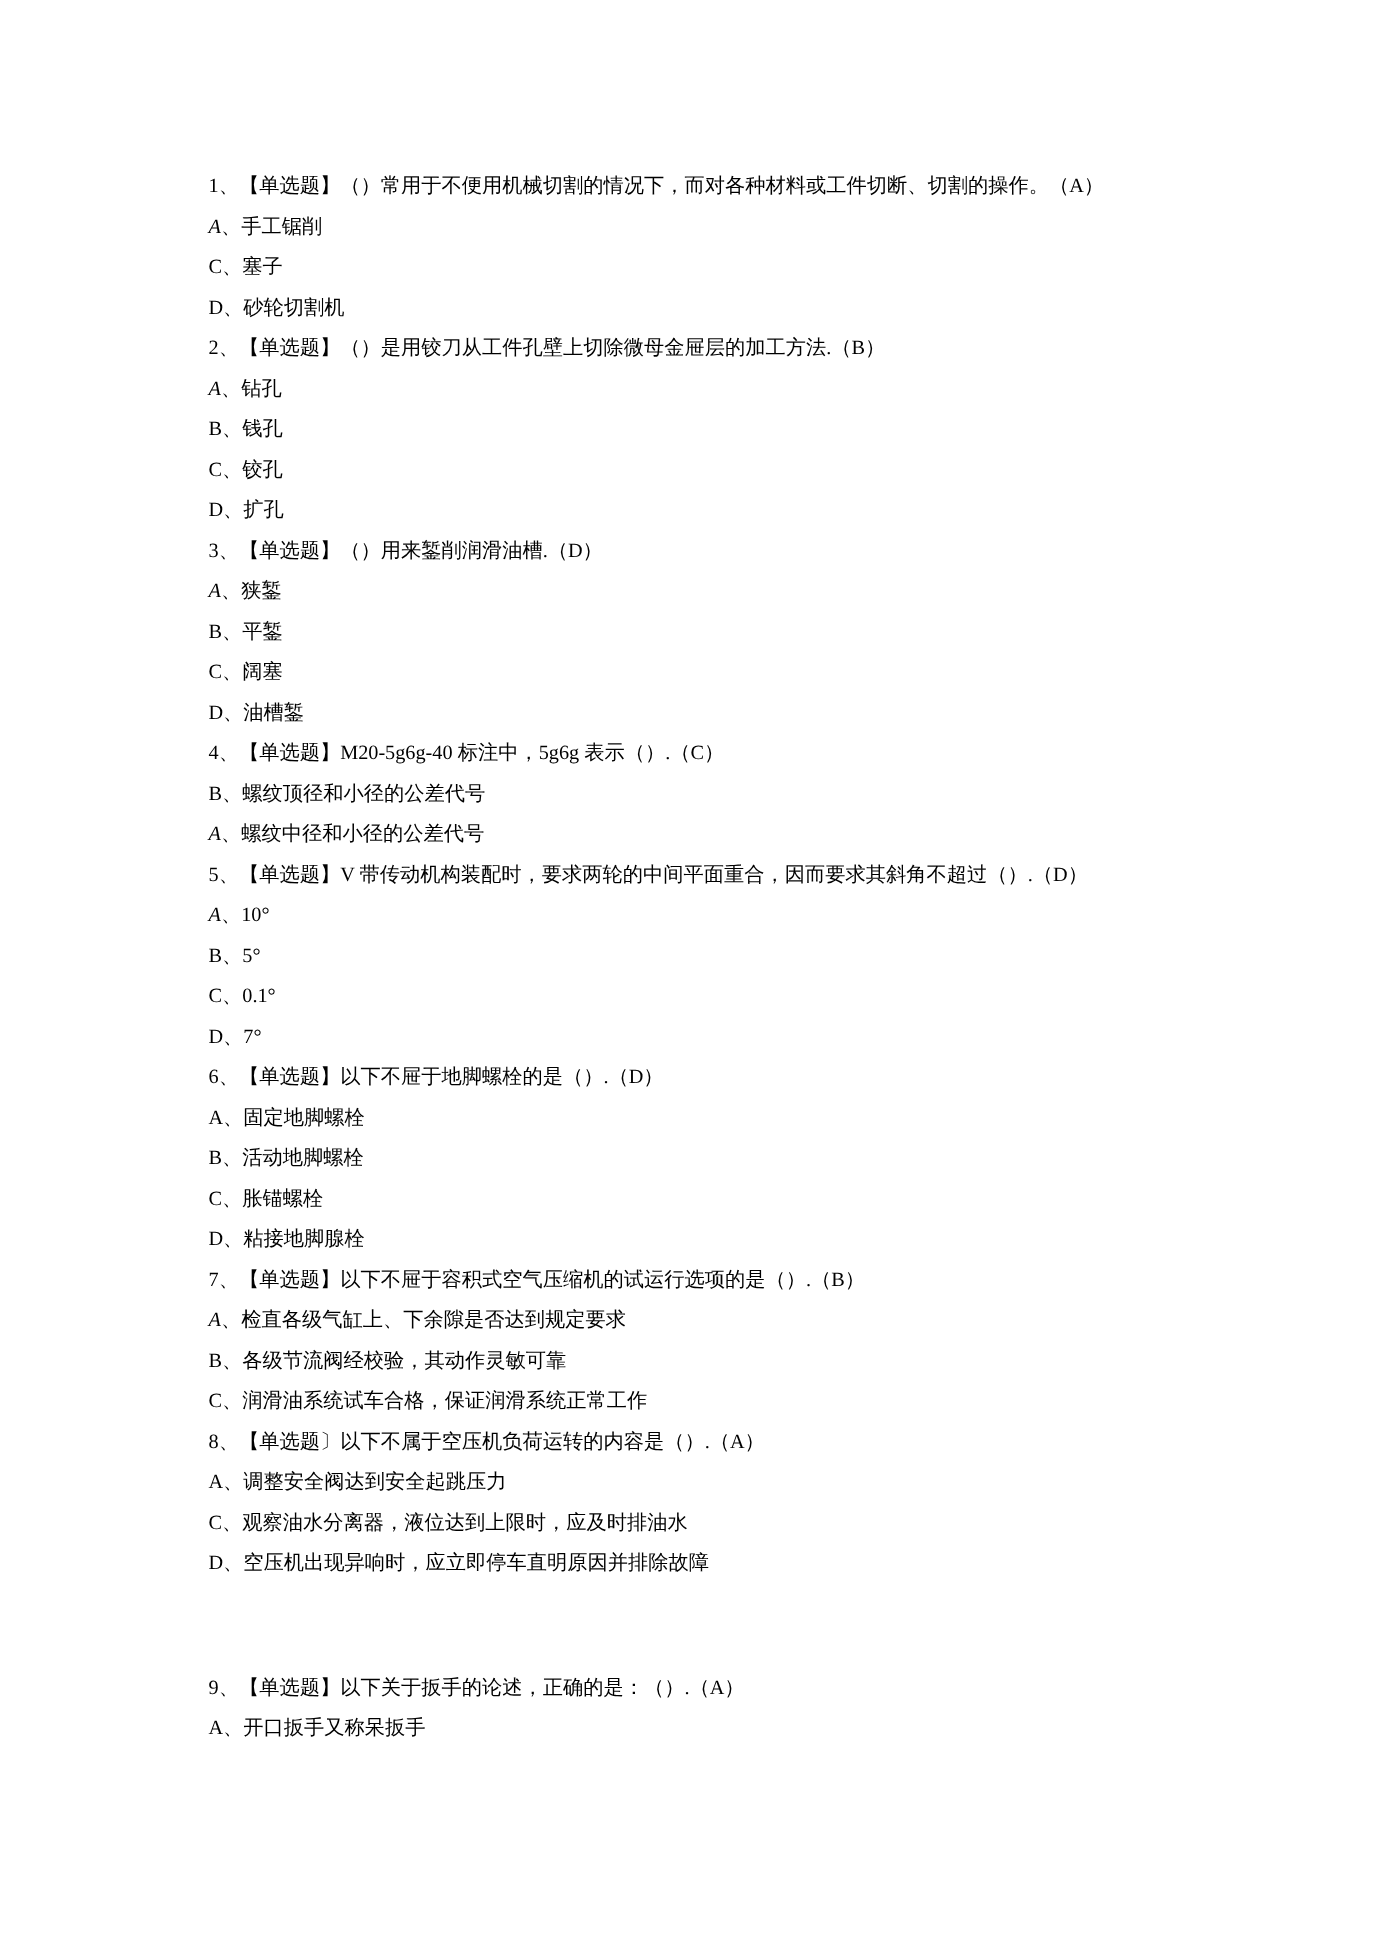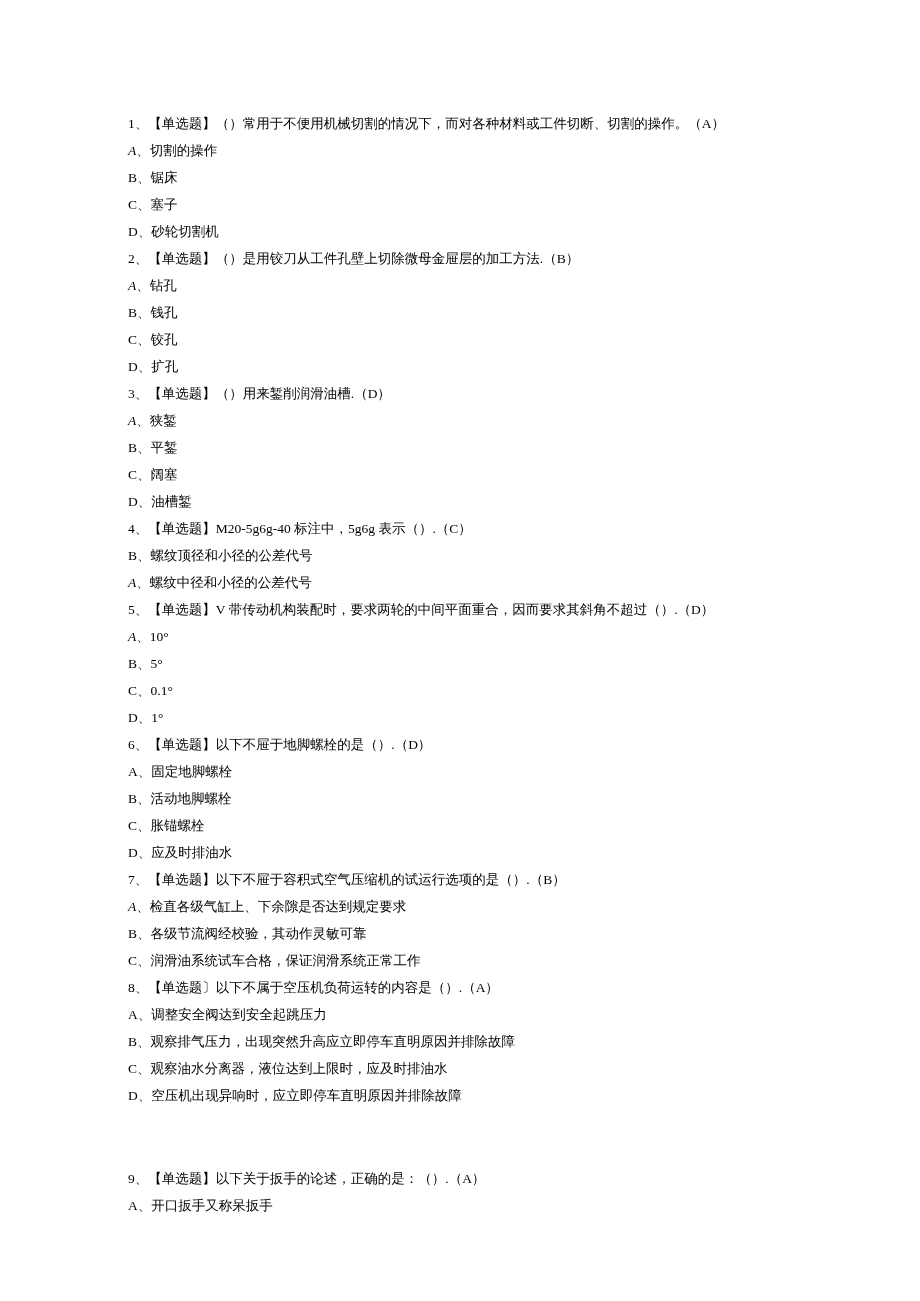--- a/index.html
+++ b/index.html
@@ -10,36 +10,36 @@
       font-size: 13.5px;
       line-height: 2.0;
       color: #000;
       width: 920px;
     }
     .page {
       padding: 110px 118px 60px 128px;
     }
     .line {
       display: block;
+      margin-left: 11px;
     }
     .italic-a {
       font-style: italic;
     }
     .gap {
       height: 56px;
     }
   </style>
 </head>
 <body>
 
 <div class="page">
 
   <span class="line">1、【单选题】（）常用于不便用机械切割的情况下，而对各种材料或工件切断、切割的操作。（A）</span>
-  <span class="line"><span class="italic-a">A</span><span>、切割的操作</span></span>
-  <span class="line">B、锯床</span>
+  <span class="line"><span class="italic-a">A</span><span>、手工锯削</span></span>
   <span class="line">C、塞子</span>
   <span class="line">D、砂轮切割机</span>
 
   <span class="line">2、【单选题】（）是用铰刀从工件孔壁上切除微母金屉层的加工方法.（B）</span>
   <span class="line"><span class="italic-a">A</span><span>、钻孔</span></span>
   <span class="line">B、钱孔</span>
   <span class="line">C、铰孔</span>
   <span class="line">D、扩孔</span>
 
   <span class="line">3、【单选题】（）用来錾削润滑油槽.（D）</span>
@@ -49,36 +49,35 @@
   <span class="line">D、油槽錾</span>
 
   <span class="line">4、【单选题】M20-5g6g-40 标注中，5g6g 表示（）.（C）</span>
   <span class="line">B、螺纹顶径和小径的公差代号</span>
   <span class="line"><span class="italic-a">A</span><span>、螺纹中径和小径的公差代号</span></span>
 
   <span class="line">5、【单选题】V 带传动机构装配时，要求两轮的中间平面重合，因而要求其斜角不超过（）.（D）</span>
   <span class="line"><span class="italic-a">A</span><span>、10°</span></span>
   <span class="line">B、5°</span>
   <span class="line">C、0.1°</span>
-  <span class="line">D、1°</span>
+  <span class="line">D、7°</span>
 
   <span class="line">6、【单选题】以下不屉于地脚螺栓的是（）.（D）</span>
   <span class="line">A、固定地脚螺栓</span>
   <span class="line">B、活动地脚螺栓</span>
   <span class="line">C、胀锚螺栓</span>
-  <span class="line">D、应及时排油水</span>
+  <span class="line">D、粘接地脚腺栓</span>
 
   <span class="line">7、【单选题】以下不屉于容积式空气压缩机的试运行选项的是（）.（B）</span>
   <span class="line"><span class="italic-a">A</span><span>、检直各级气缸上、下余隙是否达到规定要求</span></span>
   <span class="line">B、各级节流阀经校验，其动作灵敏可靠</span>
   <span class="line">C、润滑油系统试车合格，保证润滑系统正常工作</span>
 
   <span class="line">8、【单选题〕以下不属于空压机负荷运转的内容是（）.（A）</span>
   <span class="line">A、调整安全阀达到安全起跳压力</span>
-  <span class="line">B、观察排气压力，出现突然升高应立即停车直明原因并排除故障</span>
   <span class="line">C、观察油水分离器，液位达到上限时，应及时排油水</span>
   <span class="line">D、空压机出现异响时，应立即停车直明原因并排除故障</span>
 
   <div class="gap"></div>
 
   <span class="line">9、【单选题】以下关于扳手的论述，正确的是：（）.（A）</span>
   <span class="line">A、开口扳手又称呆扳手</span>
 
 </div>
 

